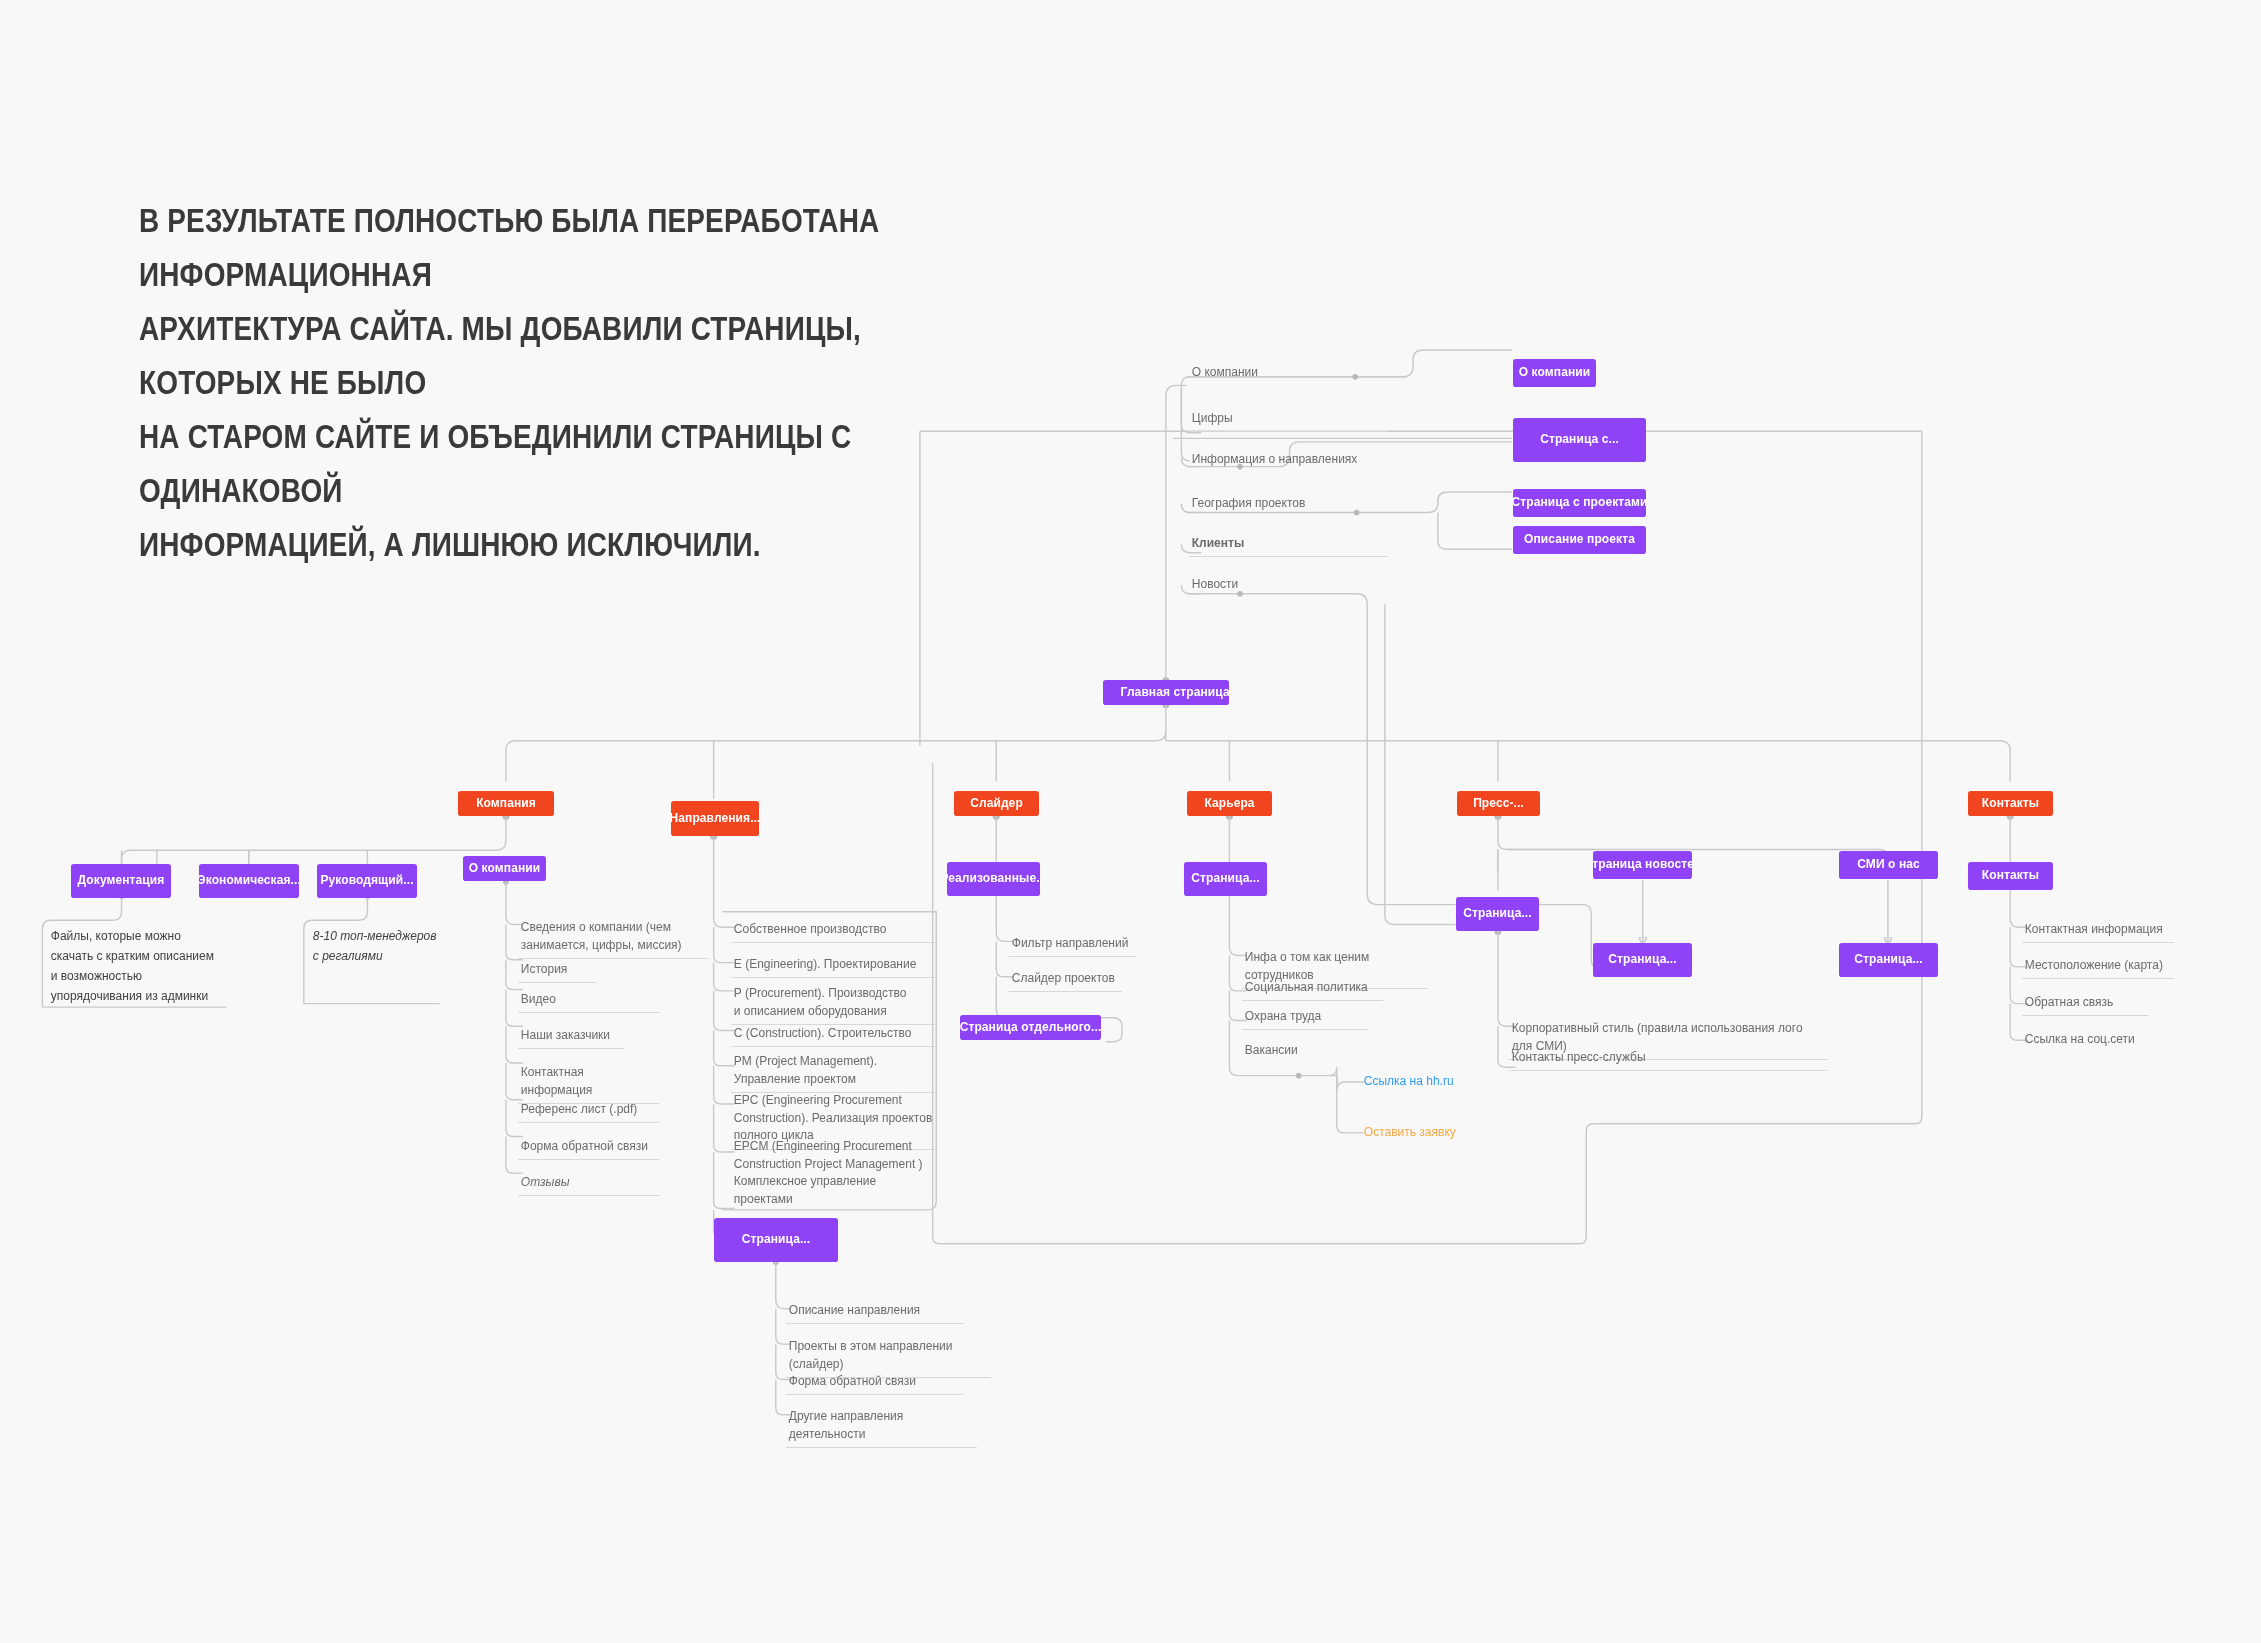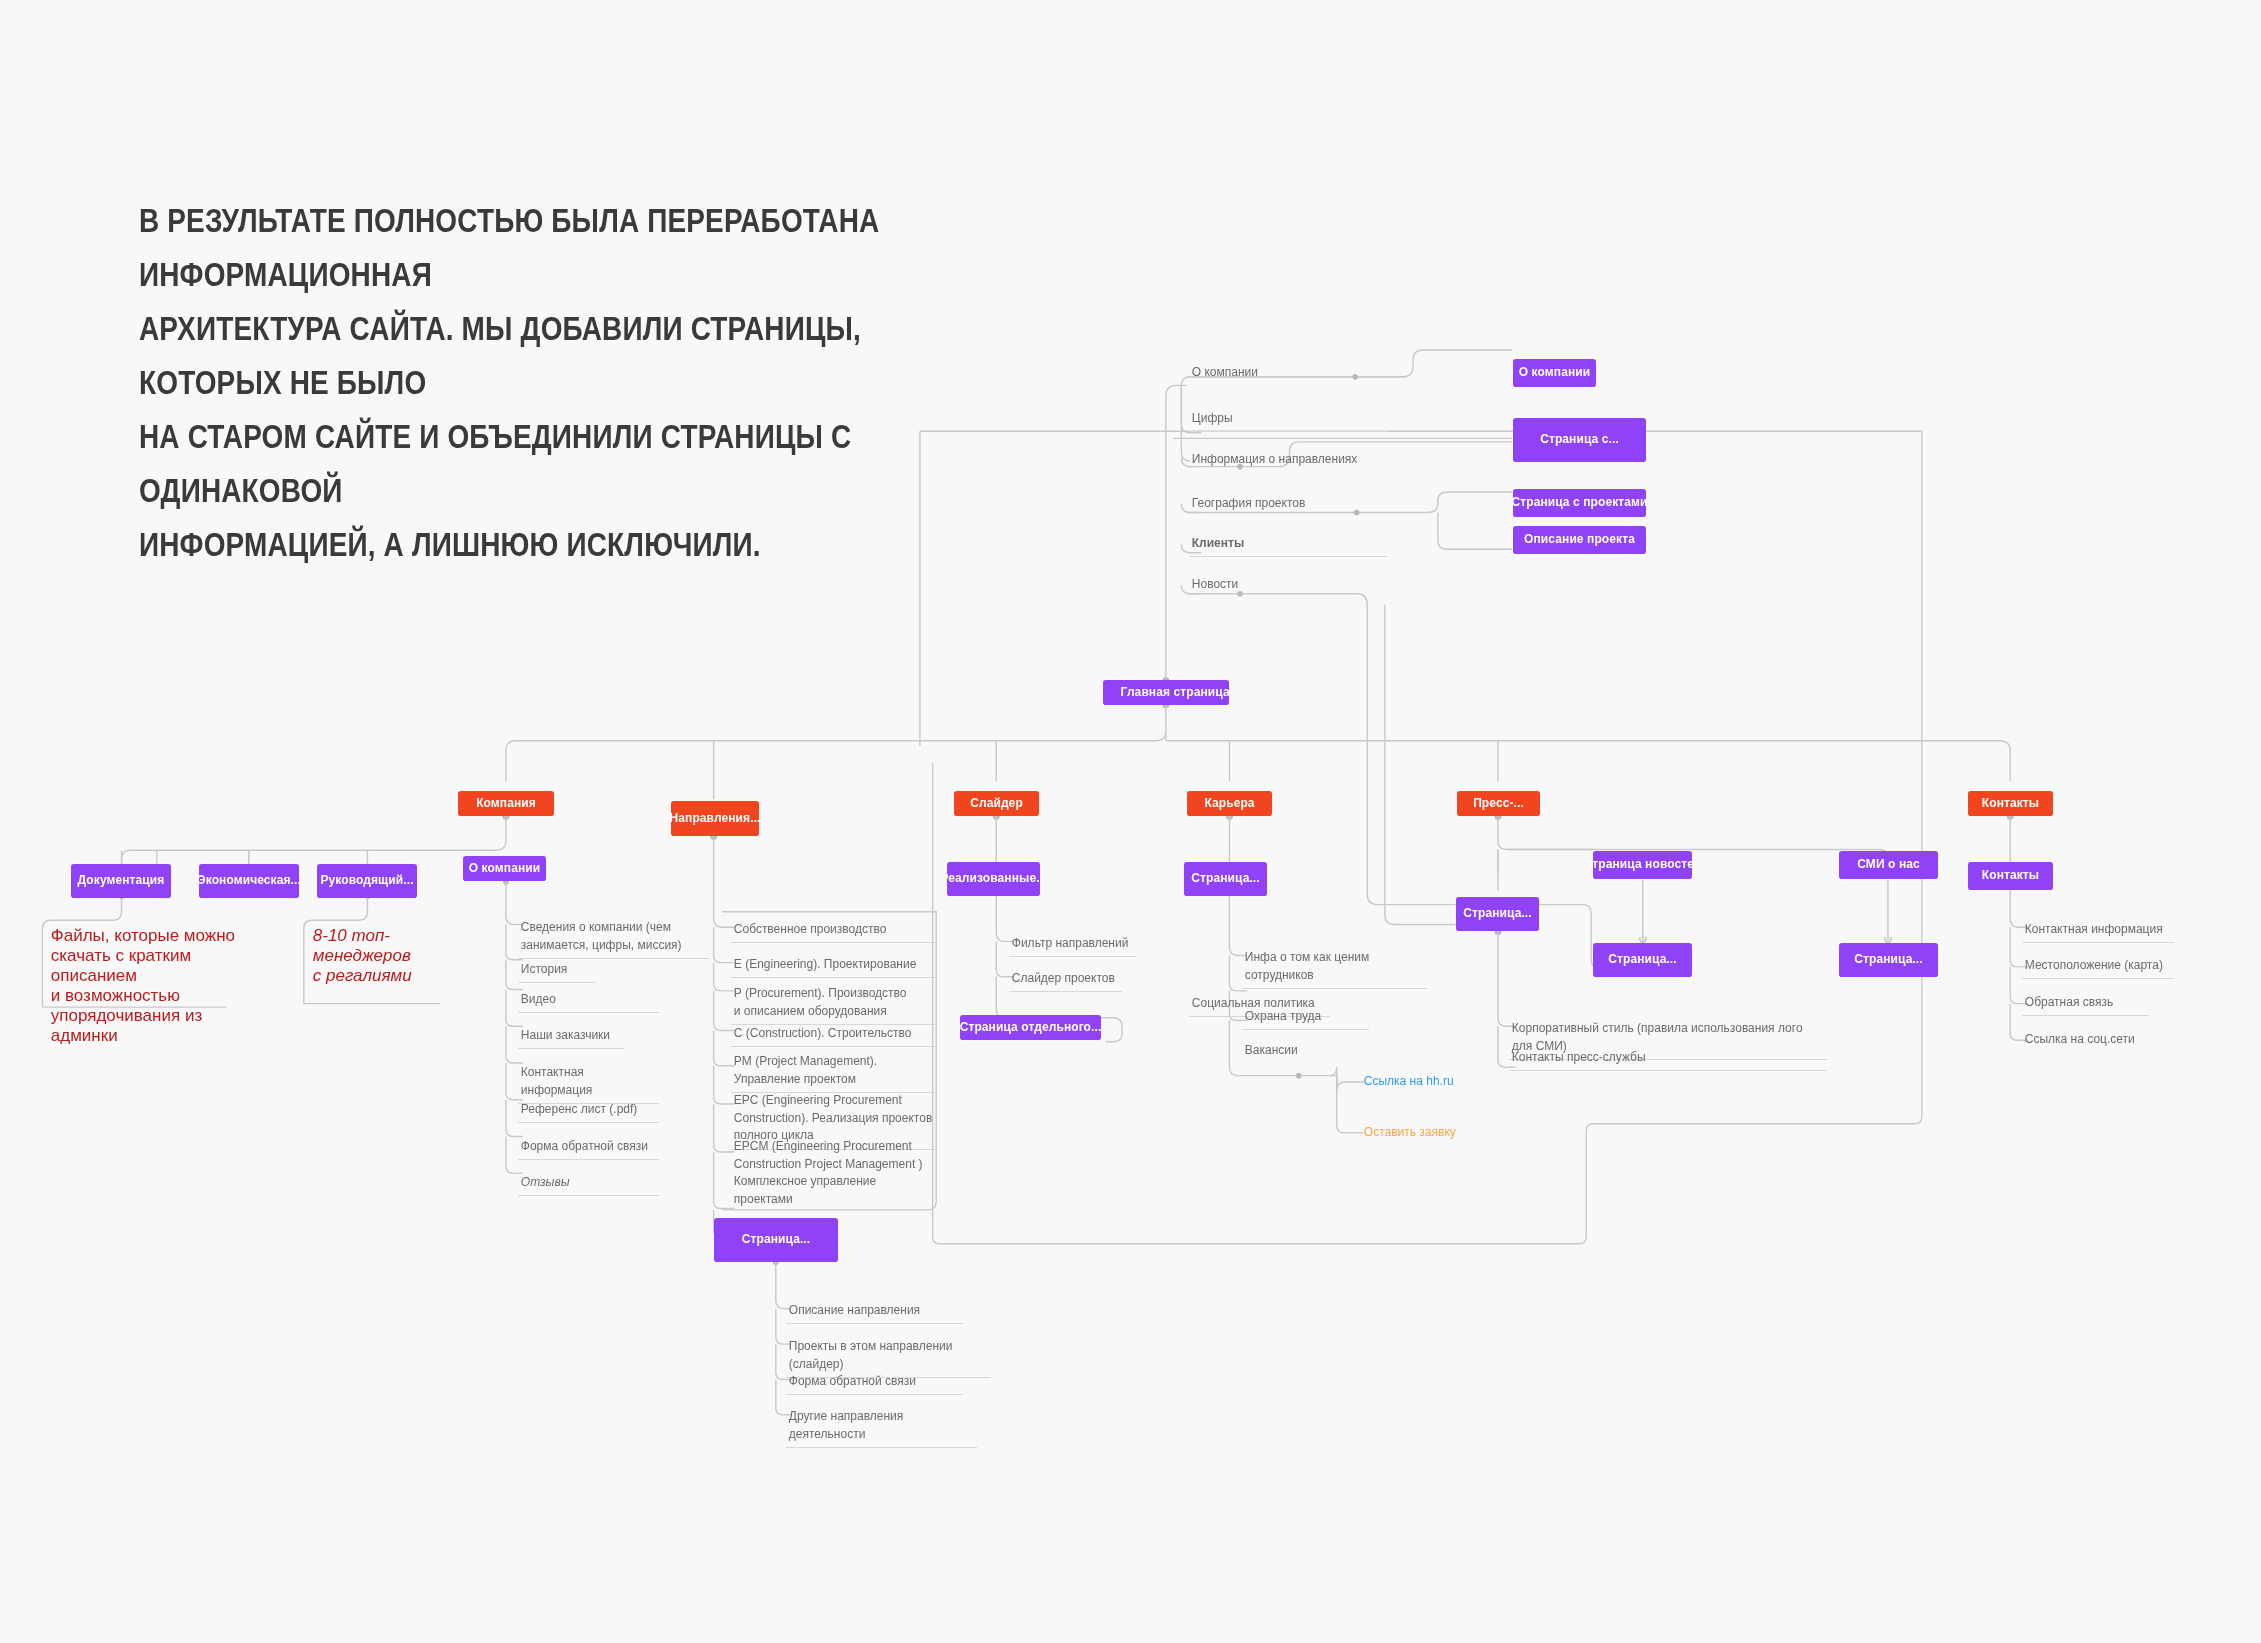--- a/index.html
+++ b/index.html
@@ -78,22 +78,22 @@
     white-space: pre-line;
   }
   .leaf.nb { border-bottom: none; }
   .leaf.blue  { color: #2f9bf0; border-bottom: none; }
   .leaf.amber { color: #f5a842; border-bottom: none; }
 
   
   .note {
     position: absolute;
     box-sizing: border-box;
-    color: #b91c1c;
-    font-size: 17px;
+    color: #404040;
+    font-size: 12px;
     line-height: 20px;
     white-space: pre-line;
     padding: 0 2.8px;
   }
 </style>
 </head>
 <body>
 
 <div id="page">
 
@@ -320,21 +320,21 @@
 
   <div class="leaf" style="left:1009px; top:935px; width:127px;">Фильтр направлений</div>
   <div class="leaf" style="left:1009px; top:970px; width:113px;">Слайдер проектов</div>
 
   <div class="node purple" style="left:960px; top:1015px; width:141px; height:25.4px;">Страница отдельного...</div>
 
   <div class="node orange" style="left:1187px; top:791px; width:85px; height:25.4px;">Карьера</div>
   <div class="node purple" style="left:1184px; top:862px; width:83px; height:34px;">Страница...</div>
 
   <div class="leaf" style="left:1242px; top:949px; width:185px;">Инфа о том как ценим сотрудников</div>
-  <div class="leaf" style="left:1189px; top:979px; width:141px;margin-top:16px;">Социальная политика</div>
+  <div class="leaf" style="left:1242px; top:979px; width:141px;">Социальная политика</div>
   <div class="leaf" style="left:1242px; top:1008px; width:127px;">Охрана труда</div>
   <div class="leaf nb" style="left:1242px; top:1042px; width:127px;">Вакансии</div>
 
   <div class="leaf blue" style="left:1361px; top:1073px; width:155px;">Ссылка на hh.ru</div>
   <div class="leaf amber" style="left:1361px; top:1124px; width:155px;">Оставить заявку</div>
 
   <div class="node orange" style="left:1457px; top:791px; width:83px; height:25.4px;">Пресс-...</div>
 
   <div class="node purple" style="left:1456px; top:897px; width:83px; height:34px;">Страница...</div>
 

